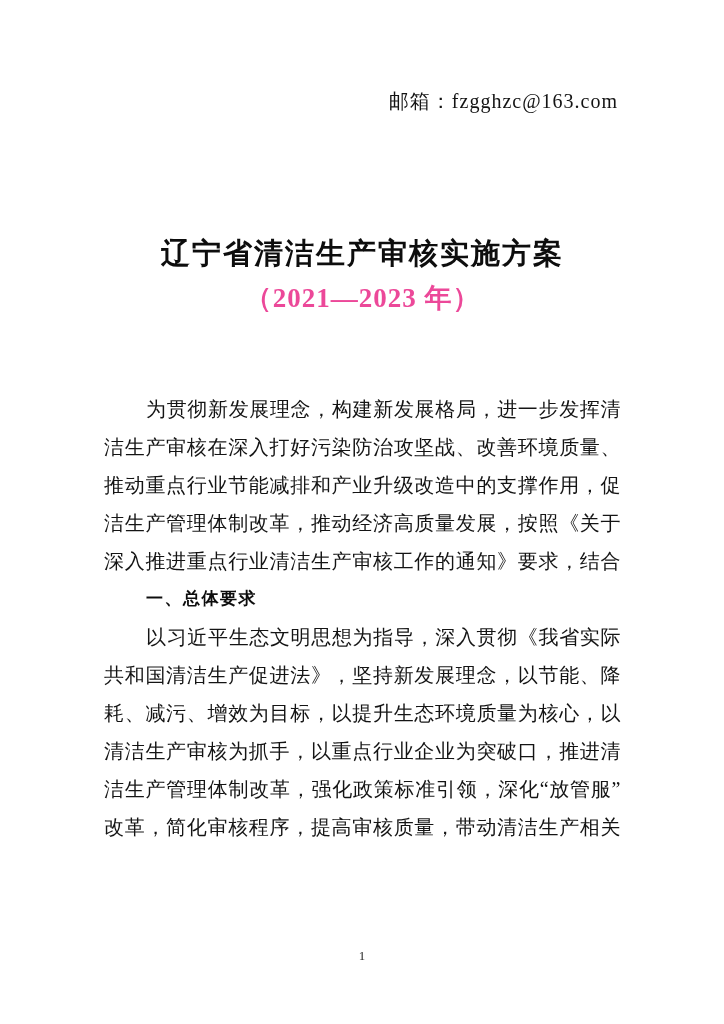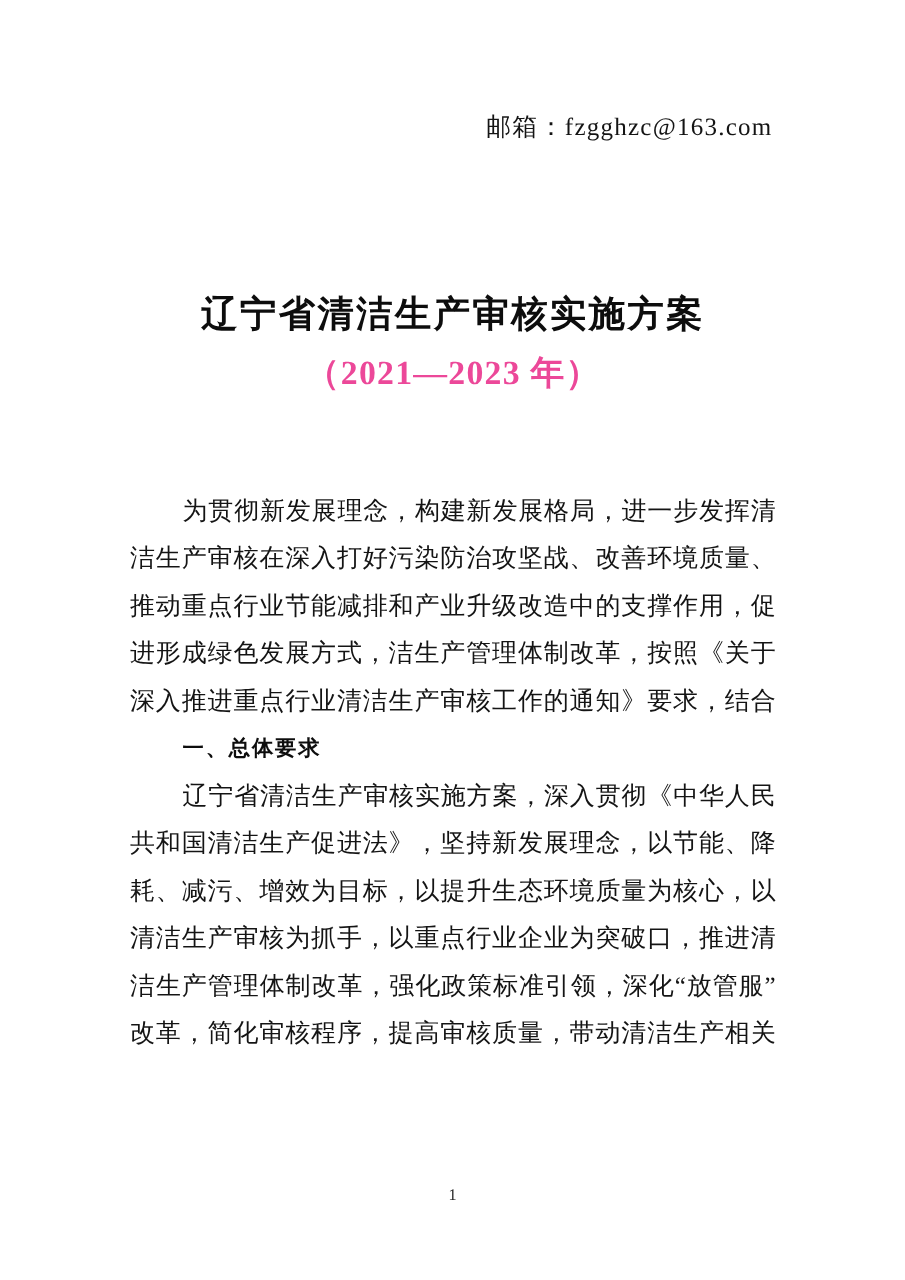--- a/index.html
+++ b/index.html
@@ -25,21 +25,21 @@
   }
 
   .title-block {
     position: absolute;
     top: 231px;
     left: 104px;
     width: 517px;
     text-align: center;
   }
   .title-line1 {
-    font-family: Liberation Mono, monospace;
+    font-family: Liberation Serif, serif;
     font-weight: 700;
     font-size: 29px;
     letter-spacing: 2px;
     line-height: 45px;
     color: #0d0d0d;
   }
   .title-line2 {
     font-family: "Liberation Serif", "DejaVu Serif", serif;
     font-weight: 600;
     font-size: 27px;
@@ -105,27 +105,27 @@
   <div class="title-block">
     <div class="title-line1">辽宁省清洁生产审核实施方案</div>
     <div class="title-line2">（2021—2023 年）</div>
   </div>
 
   <div class="body-block">
 
     <div class="line indent jfull">为贯彻新发展理念，构建新发展格局，进一步发挥清</div>
     <div class="line jfull">洁生产审核在深入打好污染防治攻坚战、改善环境质量、</div>
     <div class="line jfull">推动重点行业节能减排和产业升级改造中的支撑作用，促</div>
-    <div class="line jfull">进形成绿色发展方式，洁生产管理体制改革，按照《关于</div>
+    <div class="line jfull">洁生产管理体制改革，推动经济高质量发展，按照《关于</div>
     <div class="line jfull">深入推进重点行业清洁生产审核工作的通知》要求，结合</div>
 
     <div class="line heading">一、总体要求</div>
 
 
-    <div class="line indent jfull">辽宁省清洁生产审核实施方案，深入贯彻《中华人民</div>
+    <div class="line indent jfull">以习近平生态文明思想为指导，深入贯彻《我省实际</div>
     <div class="line jfull">共和国清洁生产促进法》，坚持新发展理念，以节能、降</div>
     <div class="line jfull">耗、减污、增效为目标，以提升生态环境质量为核心，以</div>
     <div class="line jfull">清洁生产审核为抓手，以重点行业企业为突破口，推进清</div>
     <div class="line jfull">洁生产管理体制改革，强化政策标准引领，深化“放管服”</div>
     <div class="line jfull">改革，简化审核程序，提高审核质量，带动清洁生产相关</div>
 
   </div>
 
   <div class="footer-pagenum">1</div>
 

